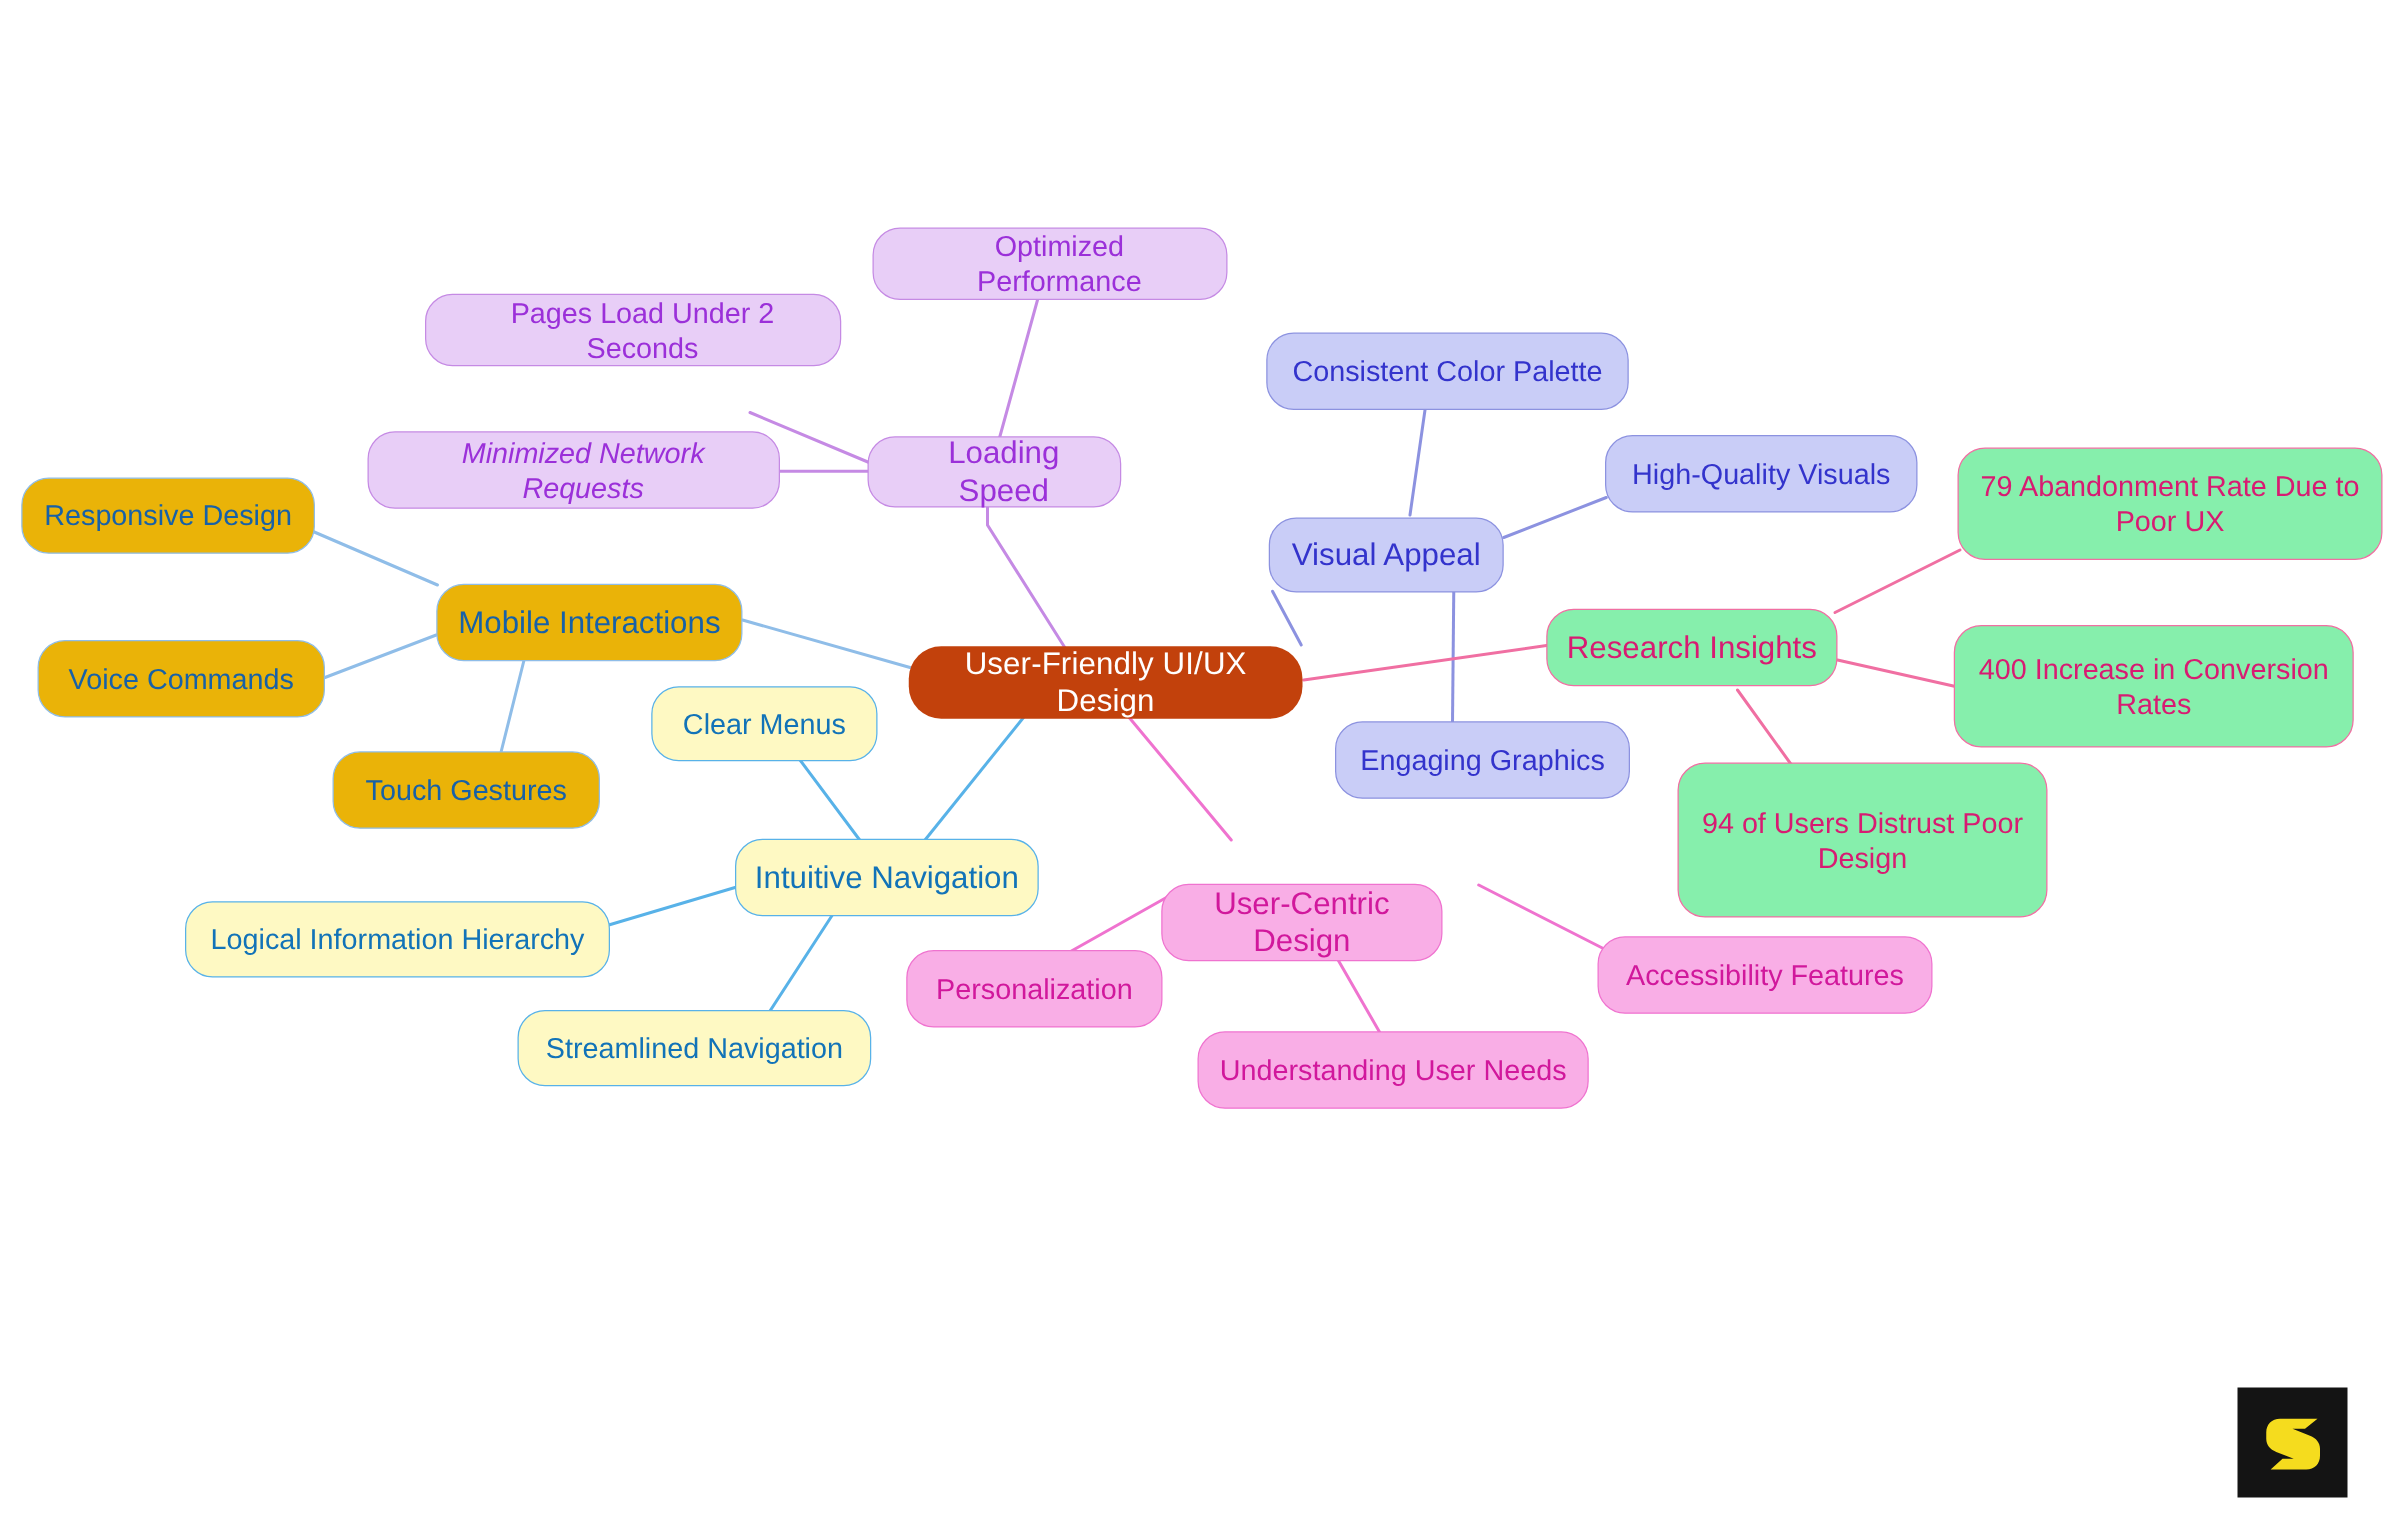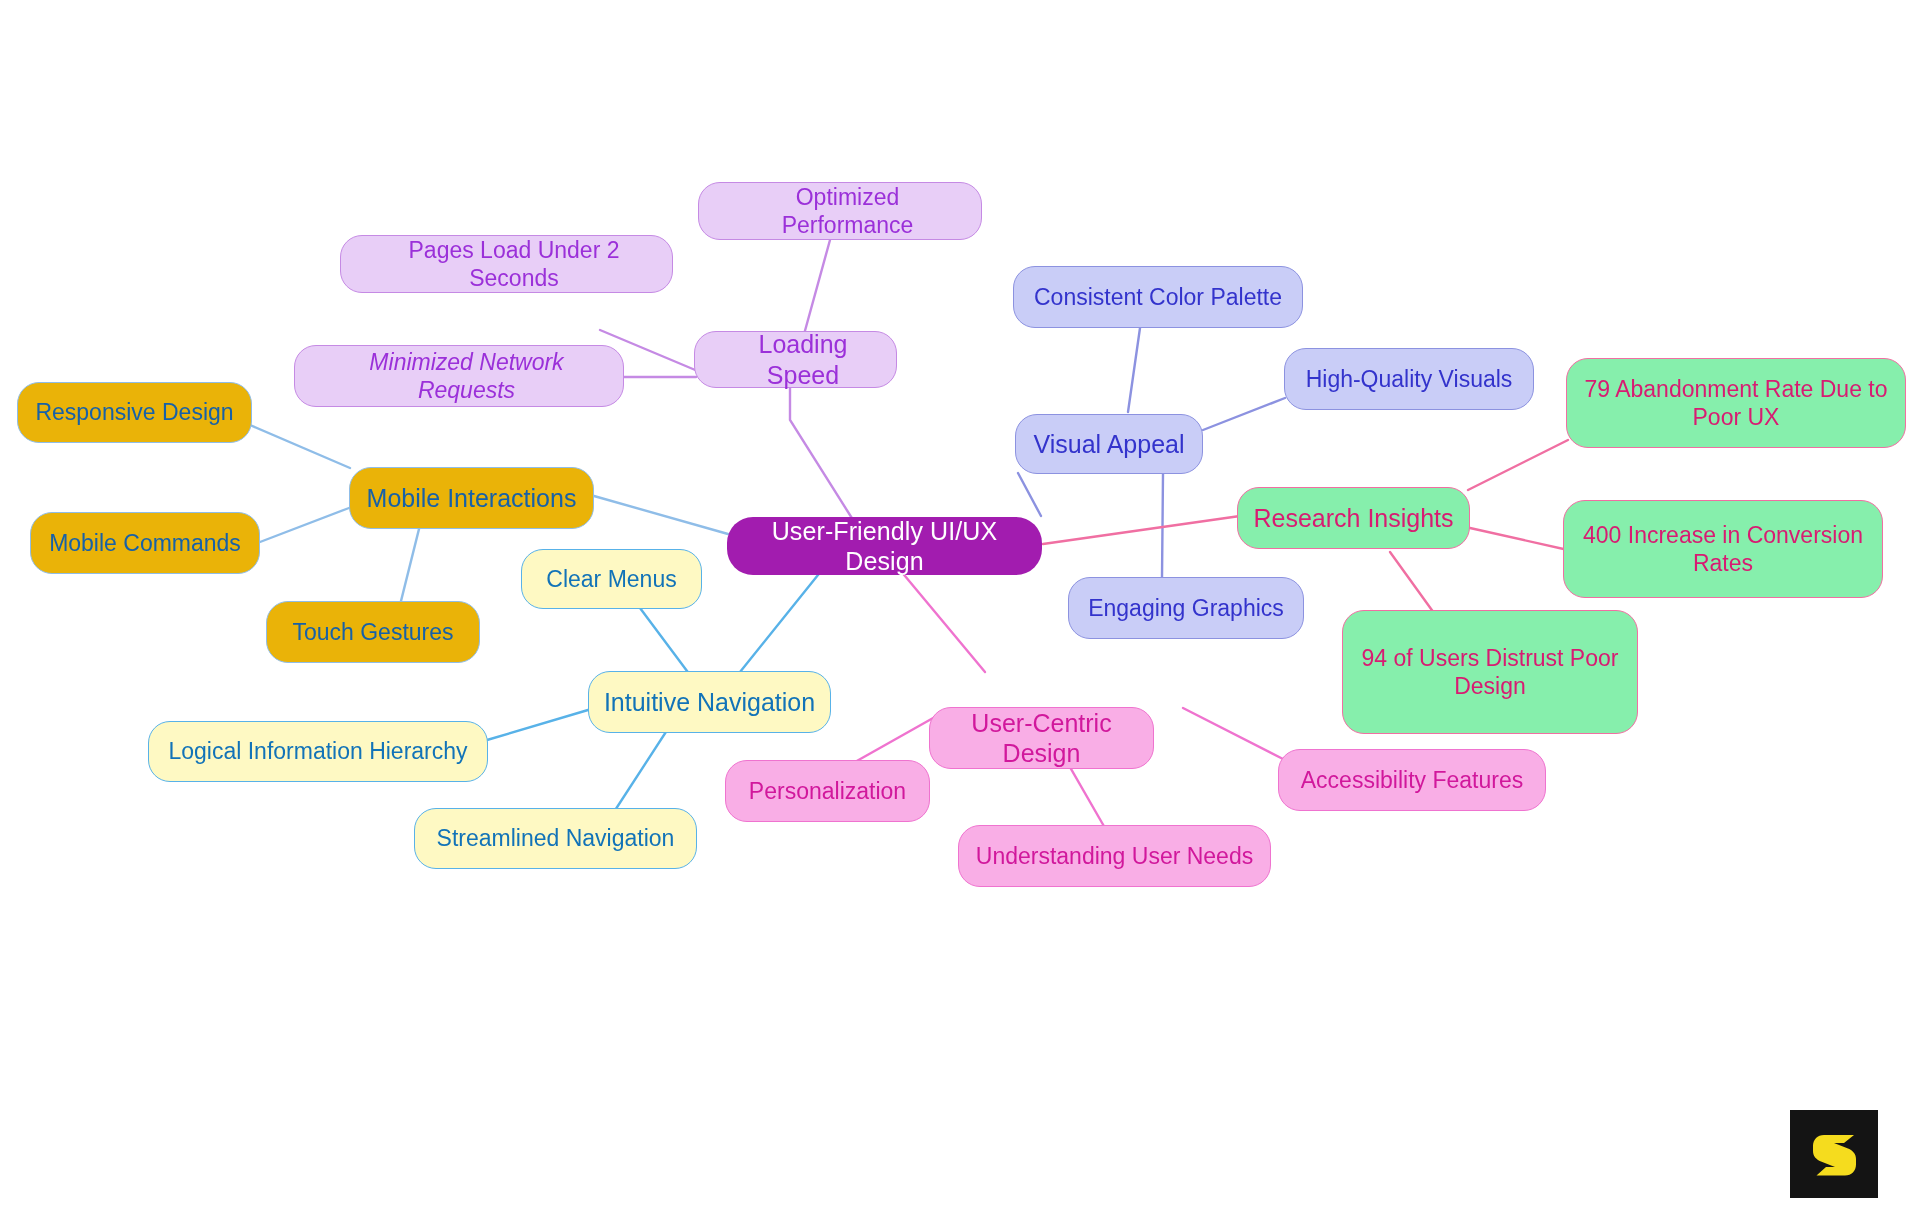--- a/index.html
+++ b/index.html
@@ -39,21 +39,21 @@
     border-radius: 22px;
     border-style: solid;
     border-width: 1.5px;
     line-height: 1.22;
     padding: 6px 14px;
     white-space: pre-line;
   }
   .node.root {
     border-radius: 26px;
     border-width: 0;
-    background: #a21caf;
+    background: #c2410c;
     color: #ffffff;
     font-size: 25px;
     letter-spacing: 0.1px;
   }
   .node.lvl1 { font-size: 25px; }
   .node.lvl2 { font-size: 23px; }
 
   
   .c-purple  { background:#e8cef7; border-color:#c58ae4; color:#9b30d9;padding-left:29px; }
   .c-blue    { background:#eab308; border-color:#8fbde8; color:#1761a8; }
@@ -116,33 +116,33 @@
       <path d="M 1043 544 L 1240 516" stroke="#f06fa2"></path>
 
       <path d="M 1468 490 L 1568 440" stroke="#f06fa2"></path>
       <path d="M 1470 528 L 1568 550" stroke="#f06fa2"></path>
       <path d="M 1390 552 L 1452 638" stroke="#f06fa2"></path>
     </g>
   </svg>
 
   <div class="node root" style="left:727px; top:517px; width:315px; height:58px;">User-Friendly UI/UX Design</div>
 
-  <div class="node lvl1 c-purple" style="left:694px; top:331px; width:203px; height:57px;">Loading Speed</div>
+  <div class="node lvl1 c-purple" style="left:694px; top:349px; width:203px; height:57px;">Loading Speed</div>
 
   <div class="node lvl2 c-purple" style="left:698px; top:182px; width:284px; height:58px;">Optimized Performance</div>
 
   <div class="node lvl2 c-purple" style="left:340px; top:235px; width:333px; height:58px;">Pages Load Under 2 Seconds</div>
 
   <div class="node lvl2 c-purple" style="left:294px; top:345px; width:330px; height:62px;font-style:italic;">Minimized Network Requests</div>
 
   <div class="node lvl1 c-blue" style="left:349px; top:467px; width:245px; height:62px;">Mobile Interactions</div>
 
   <div class="node lvl2 c-blue" style="left:17px; top:382px; width:235px; height:61px;">Responsive Design</div>
 
-  <div class="node lvl2 c-blue" style="left:30px; top:512px; width:230px; height:62px;">Mobile Commands</div>
+  <div class="node lvl2 c-blue" style="left:30px; top:512px; width:230px; height:62px;">Voice Commands</div>
 
   <div class="node lvl2 c-blue" style="left:266px; top:601px; width:214px; height:62px;">Touch Gestures</div>
 
   <div class="node lvl1 c-sky" style="left:588px; top:671px; width:243px; height:62px;">Intuitive Navigation</div>
 
   <div class="node lvl2 c-sky" style="left:521px; top:549px; width:181px; height:60px;">Clear Menus</div>
 
   <div class="node lvl2 c-sky" style="left:148px; top:721px; width:340px; height:61px;">Logical Information Hierarchy</div>
 
   <div class="node lvl2 c-sky" style="left:414px; top:808px; width:283px; height:61px;">Streamlined Navigation</div>

